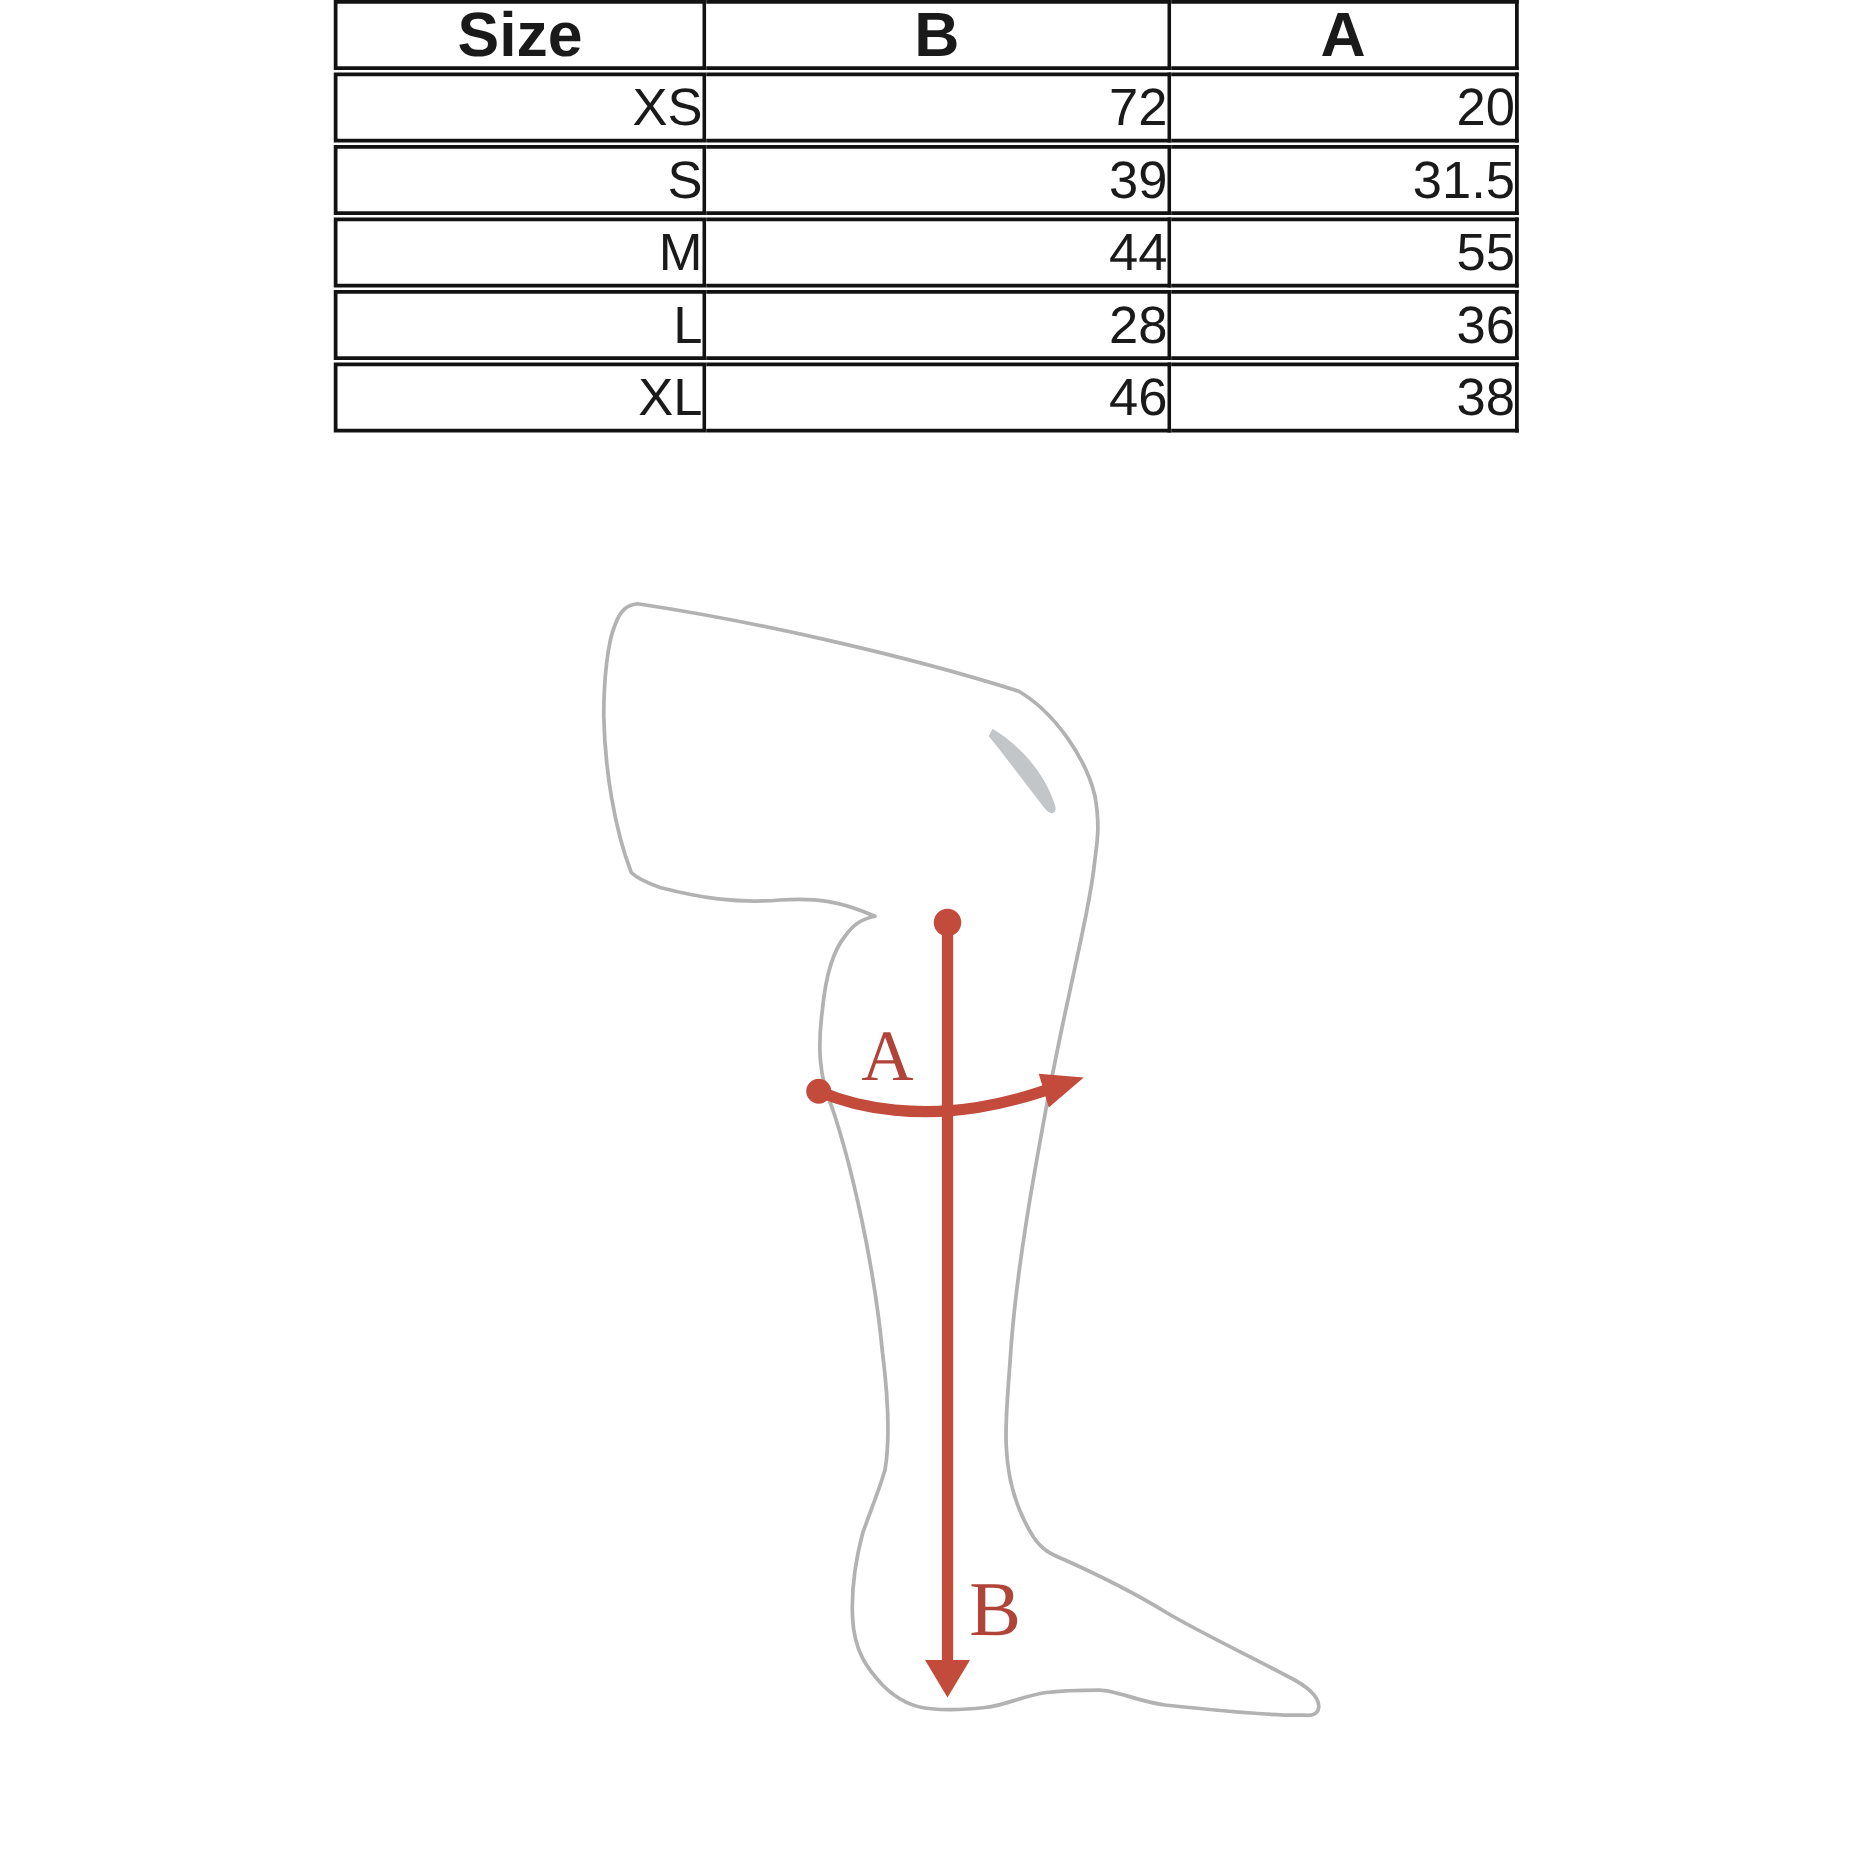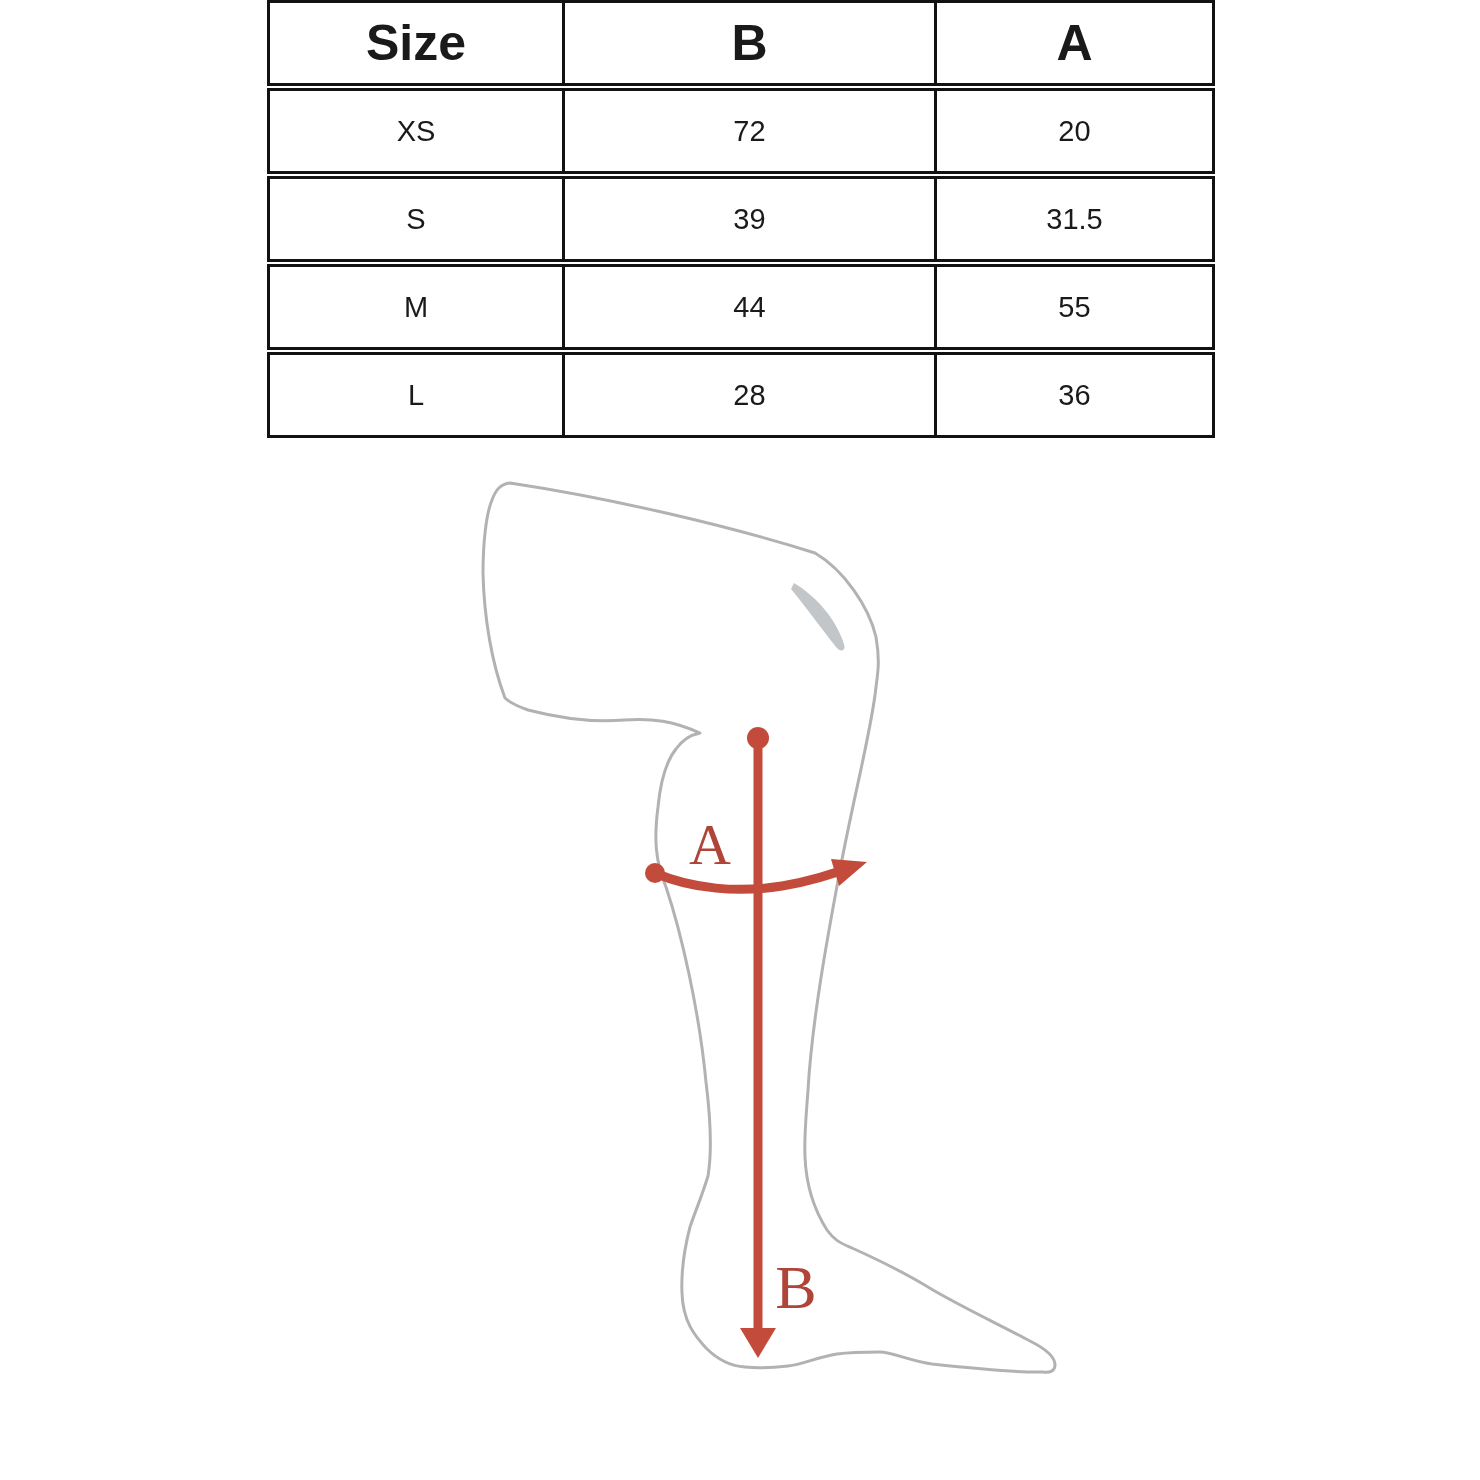--- a/index.html
+++ b/index.html
@@ -24,36 +24,37 @@
     color: #1a1a1a;
   }
   table.size-chart th,
   table.size-chart td {
     height: 50px;
     text-align: center;
     vertical-align: middle;
     border: 3px solid #121212;
     border-left: 0;
     background: #ffffff;
-    padding: 15px;
+    padding: 0;
     overflow: hidden;
   }
   table.size-chart th:first-child,
   table.size-chart td:first-child {
     border-left: 3px solid #121212;
   }
   table.size-chart th {
     font-size: 50px;
     font-weight: bold;
     line-height: 1;
   }
   table.size-chart td {
-    font-size: 29px;
+    font-size: 42px;
     font-weight: normal;
     line-height: 1;
+    text-align: right;
   }
   col.c-size { width: 298px; }
   col.c-b    { width: 372px; }
   col.c-a    { width: 278px; }
 
   
   .leg-diagram {
     position: absolute;
     left: 440px;
     top: 460px;
@@ -101,20 +102,25 @@
       </tr>
       <tr>
         <td>M</td>
         <td>44</td>
         <td>55</td>
       </tr>
       <tr>
         <td>L</td>
         <td>28</td>
         <td>36</td>
+      </tr>
+      <tr>
+        <td>XL</td>
+        <td>46</td>
+        <td>38</td>
       </tr>
     </tbody>
   </table>
 
   <svg class="leg-diagram" viewBox="0 0 660 950" xmlns="http://www.w3.org/2000/svg">
 
     <path class="leg-outline" stroke-width="3" stroke-linejoin="round" d="M 70 23
              C 170 38 290 66 375 93
              C 404 110 429 147 436 177
              C 440 200 438 212 436 227

